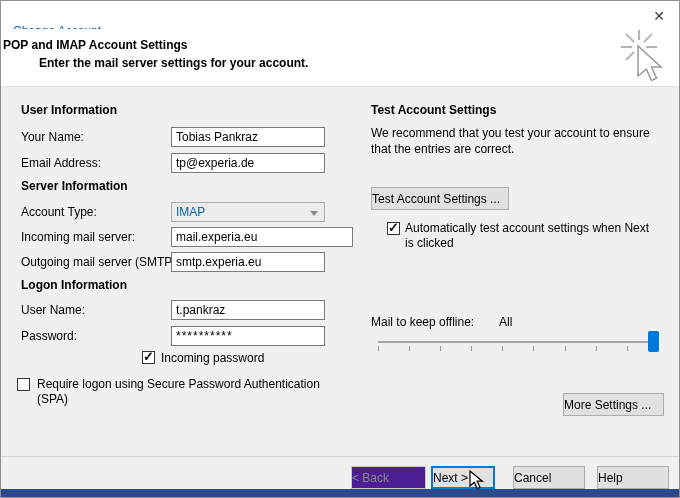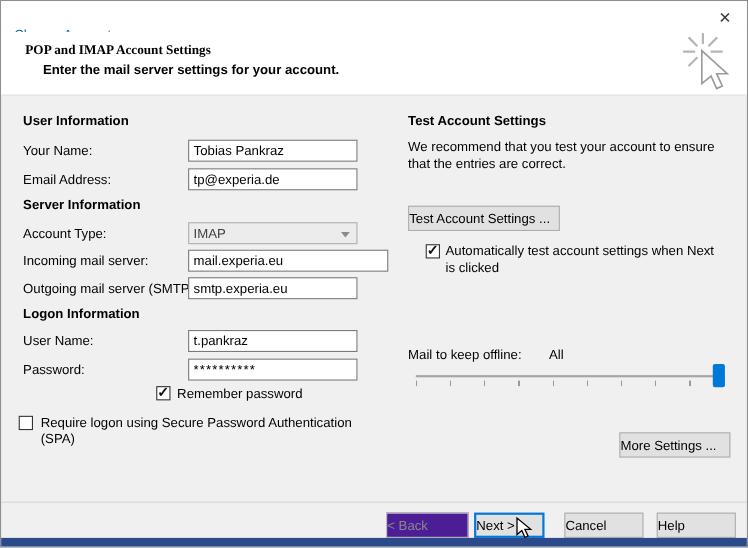--- a/index.html
+++ b/index.html
@@ -13,36 +13,36 @@
     position:relative;width:680px;height:498px;
     box-sizing:border-box;border:1px solid #8f8f8f;
     background:#f0f0f0;overflow:hidden;
   }
   
   .titlebar{position:absolute;left:0;top:0;right:0;height:28px;background:#ffffff;}
   .win-title{position:absolute;left:12px;top:23px;color:#0369a1;font-size:12px;}
   .close-btn{position:absolute;right:10px;top:5px;width:20px;height:20px;background:transparent;border:none;cursor:pointer;padding:0;}
   .close-btn .x{font-size:14px;color:#3c3c3c;line-height:20px;}
   .header{position:absolute;left:0;top:28px;right:0;height:58px;background:#ffffff;border-bottom:1px solid #dcdcdc;box-sizing:border-box;}
-  .header .h-title{position:absolute;left:22px;top:9px;font-weight:bold;font-family:Liberation Serif, serif;}
+  .header .h-title{position:absolute;left:2px;top:9px;font-weight:bold;}
   .header .h-sub{position:absolute;left:38px;top:27px;font-weight:bold;}
   .sparkle{position:absolute;right:8px;top:0px;}
 
   
   .sect{position:absolute;font-weight:bold;}
   .lbl{position:absolute;}
   .inp{
     position:absolute;height:20px;box-sizing:border-box;
     border:1px solid #7a7a7a;background:#fff;
     font:inherit;font-size:12px;padding:0 4px;
   }
   .inp.pwd{letter-spacing:1px;}
   .combo{
     position:absolute;height:20px;box-sizing:border-box;
-    border:1px solid #b0b0b0;background:#ececec;color:#404040;
+    border:1px solid #b0b0b0;background:#ececec;color:#0369a1;
     padding:2px 4px;
   }
   .combo::after{
     content:"";position:absolute;right:6px;top:8px;
     border-left:4px solid transparent;border-right:4px solid transparent;
     border-top:5px solid #8a8a8a;
   }
   .cb{
     position:absolute;width:13px;height:13px;box-sizing:border-box;
     border:1px solid #333;background:#fff;cursor:pointer;
@@ -131,21 +131,21 @@
 
   <div class="sect" style="left:20px;top:277px">Logon Information</div>
 
   <label class="lbl" style="left:20px;top:302px">User Name:</label>
   <input class="inp" style="left: 170px; top: 299px; width: 154px;" value="t.pankraz">
 
   <label class="lbl" style="left:20px;top:328px">Password:</label>
   <input class="inp pwd" style="left: 170px; top: 325px; width: 154px;" value="**********">
 
   <span class="cb checked" style="left:141px;top:350px"></span>
-  <label class="cb-label" style="left:160px;top:350px">Remember password</label>
+  <label class="cb-label" style="left:160px;top:350px">Incoming password</label>
 
   <span class="cb" style="left:16px;top:377px"></span>
   <label class="cb-label" style="left:36px;top:376px;width:288px">Require logon using Secure Password Authentication (SPA)</label>
 
   <div class="sect" style="left:370px;top:102px">Test Account Settings</div>
   <div class="para" style="left:370px;top:124px;width:300px">We recommend that you test your account to ensure that the entries are correct.</div>
 
   <button class="btn" style="left:370px;top:186px;width:138px">Test Account Settings ...</button>
 
   <span class="cb checked" style="left:386px;top:221px"></span>

